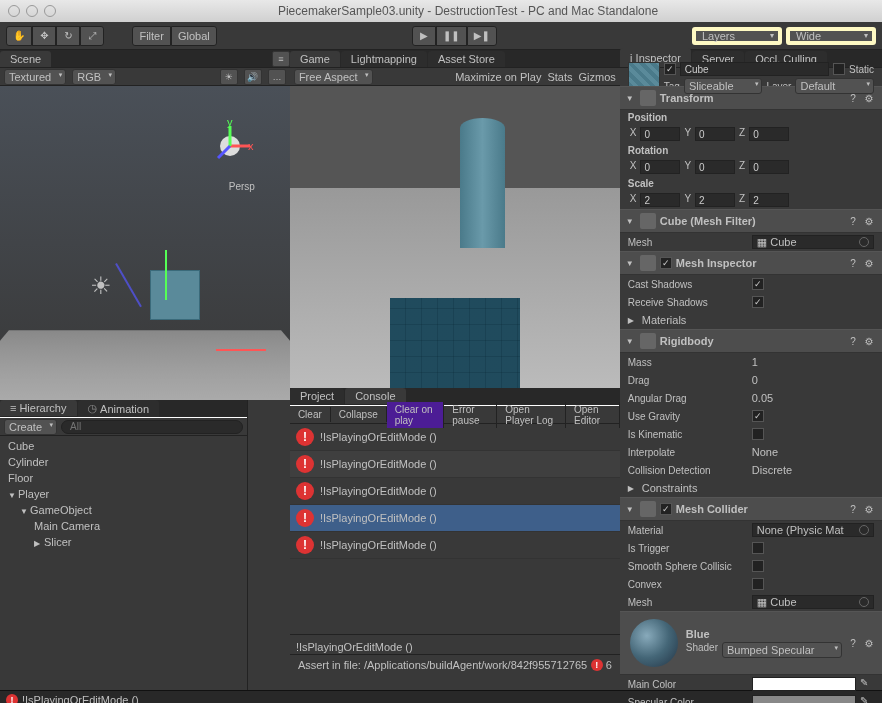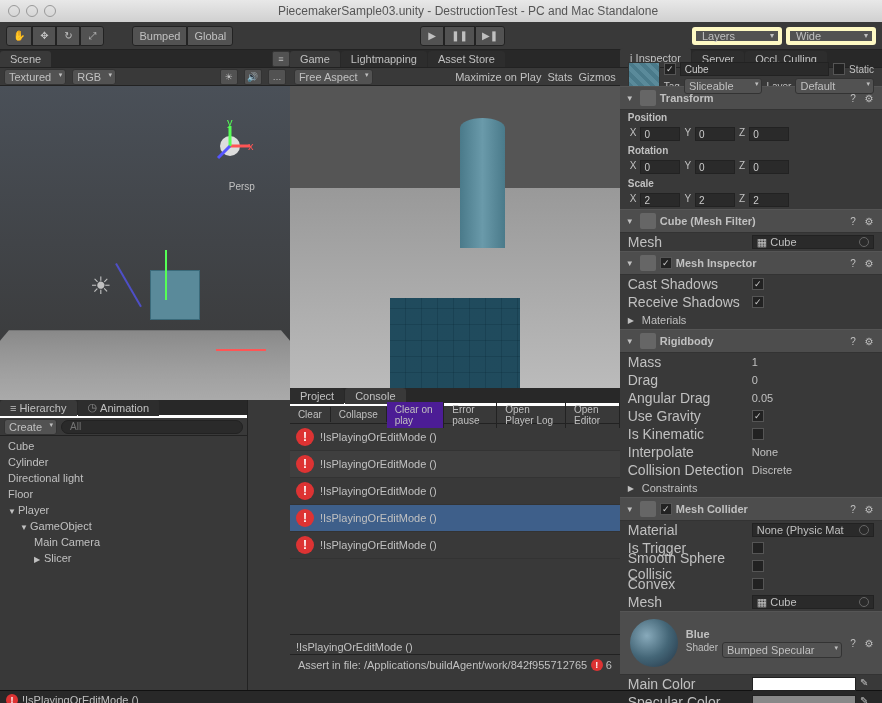--- a/index.html
+++ b/index.html
@@ -33,21 +33,21 @@
 .arrow.y{background:#5f5;transform:translateY(-50px)}
 .arrow.x{background:#f55;transform:rotate(90deg) translateY(-50px)}
 .arrow.z{background:#55f;transform:rotate(-30deg) translateY(-50px);opacity:.7}
 .sun-icon{position:absolute;bottom:100px;left:90px;font-size:24px}
 .game-viewport{flex:1;background:#555;position:relative;overflow:hidden}
 .game-floor{position:absolute;bottom:0;left:0;right:0;height:200px;background:linear-gradient(#999,#bbb)}
 .game-cyl{position:absolute;bottom:140px;left:170px;width:45px;height:130px;background:linear-gradient(90deg,#4a7a8a,#6a9aaa,#4a7a8a);border-radius:50% 50% 0 0/10px 10px 0 0}
 .game-cube{position:absolute;bottom:0;left:100px;width:130px;height:90px;background:repeating-linear-gradient(0deg,#5a8a9a 0,#5a8a9a 15px,#4a7a8a 15px,#4a7a8a 16px),repeating-linear-gradient(90deg,#5a8a9a 0,#5a8a9a 15px,#4a7a8a 15px,#4a7a8a 16px);background-blend-mode:multiply}
 .hierarchy{width:248px;background:#393939;border-right:1px solid #222}
 .project-console{flex:1;background:#393939}
-.panelheader{height:18px;background:#282828;display:flex;align-items:center;border-bottom:3px solid #ffffff}
+.panelheader{height:18px;background:#282828;display:flex;align-items:flex-start;border-bottom:1px solid #ffffff}
 .searchbar{height:18px;display:flex;align-items:center;padding:0 4px;gap:4px;border-bottom:1px solid #222}
 .searchinput{flex:1;background:#2a2a2a;border:1px solid #222;border-radius:8px;height:14px;padding:0 8px;color:#888;font-size:10px}
 .hlist{padding:2px 0}
 .hitem{padding:2px 8px;cursor:pointer}
 .hitem.indent1{padding-left:20px}
 .hitem.indent2{padding-left:34px}
 .hitem.link{color:#6ab}
 .foldout{display:inline-block;width:10px;font-size:8px}
 .console-toolbar{height:18px;display:flex;align-items:center;border-bottom:1px solid #222}
 .console-btn{padding:2px 8px;border-right:1px solid #222;cursor:pointer;font-size:10px}
@@ -58,21 +58,21 @@
 .console-item.selected{background:#3e5f8a}
 .error-icon{width:18px;height:18px;background:#d33;border-radius:50%;display:flex;align-items:center;justify-content:center;color:#fff;font-weight:bold;font-size:12px}
 .console-detail{padding:6px;border-top:1px solid #222;height:20px}
 .console-footer{border-top:1px solid #222;padding:4px 8px;display:flex;justify-content:space-between}
 .inspector-row{display:flex;align-items:center;padding:2px 8px;gap:4px;min-height:18px}
 .inspector-header{background:#4d4d4d;display:flex;align-items:center;padding:3px 6px;gap:4px;border-top:1px solid #555;border-bottom:1px solid #333}
 .comp-icon{width:16px;height:16px;background:#666;border-radius:2px}
 .cube-icon{width:32px;height:32px;background:repeating-linear-gradient(45deg,#5a8a9a,#5a8a9a 4px,#4a7a8a 4px,#4a7a8a 8px);border:1px solid #333}
 .checkbox{width:12px;height:12px;background:#222;border:1px solid #555;display:inline-flex;align-items:center;justify-content:center;font-size:9px}
 .checkbox.checked::after{content:'✓';color:#ccc}
-.inspector-label{width:120px;font-size:14px}
+.inspector-label{width:120px;font-size:10px}
 .inspector-input{flex:1;background:#2a2a2a;border:1px solid #222;height:14px;padding:0 4px;font-size:10px;color:#ccc}
 .vec3{display:flex;gap:2px;flex:1}
 .vec3 span{font-size:10px;padding:0 2px}
 .vec3 input{width:40px;background:#2a2a2a;border:1px solid #222;height:14px;padding:0 3px;font-size:10px;color:#ccc}
 .comp-gear{margin-left:auto;display:flex;gap:2px}
 .gear{width:14px;height:14px;cursor:pointer;display:flex;align-items:center;justify-content:center;font-size:10px}
 .mat-preview{width:48px;height:48px;background:radial-gradient(circle at 35% 35%,#8ab,#467,#234);border-radius:50%;margin:4px}
 .color-swatch{flex:1;height:14px;background:#fff;border:1px solid #222}
 .color-swatch.grey{background:#888}
 .eyedrop{width:14px;height:14px;cursor:pointer;font-size:10px}
@@ -99,21 +99,21 @@
 <div class="toolbar">
   <div class="btngroup">
     <div class="toolbtn">✋</div>
     <div class="toolbtn">✥</div>
     <div class="toolbtn">↻</div>
     <div class="toolbtn">⤢</div>
   </div>
   <div style="width:20px"></div>
   <div class="btngroup">
     <div class="toolbtn">
-        <span>Bumped</span>
+        <span>Filter</span>
       </div>
     <div class="toolbtn">
         <span>Global</span>
       </div>
   </div>
   <div style="flex:1;display:flex;justify-content:center;gap:0">
     <div class="btngroup">
       <div class="toolbtn">▶</div>
       <div class="toolbtn">❚❚</div>
       <div class="toolbtn">▶❚</div>
@@ -171,21 +171,20 @@
           <div class="tab">≡ <span>Hierarchy</span></div>
           <div class="tab inactive">◷ <span>Animation</span></div>
         </div>
         <div class="searchbar">
           <div class="small-dd"><span>Create</span></div>
           <input class="searchinput" placeholder="All" style="">
         </div>
         <div class="hlist">
           <div class="hitem">Cube</div>
           <div class="hitem">Cylinder</div>
-          <div class="hitem">Directional light</div>
           <div class="hitem">Floor</div>
           <div class="hitem"><span class="foldout">▼</span><span>Player</span></div>
           <div class="hitem indent1"><span class="foldout">▼</span><span>GameObject</span></div>
           <div class="hitem indent2">Main Camera</div>
           <div class="hitem indent2 link"><span class="foldout">▶</span><span>Slicer</span></div>
         </div>
       </div>
     </div>
   </div>
 

